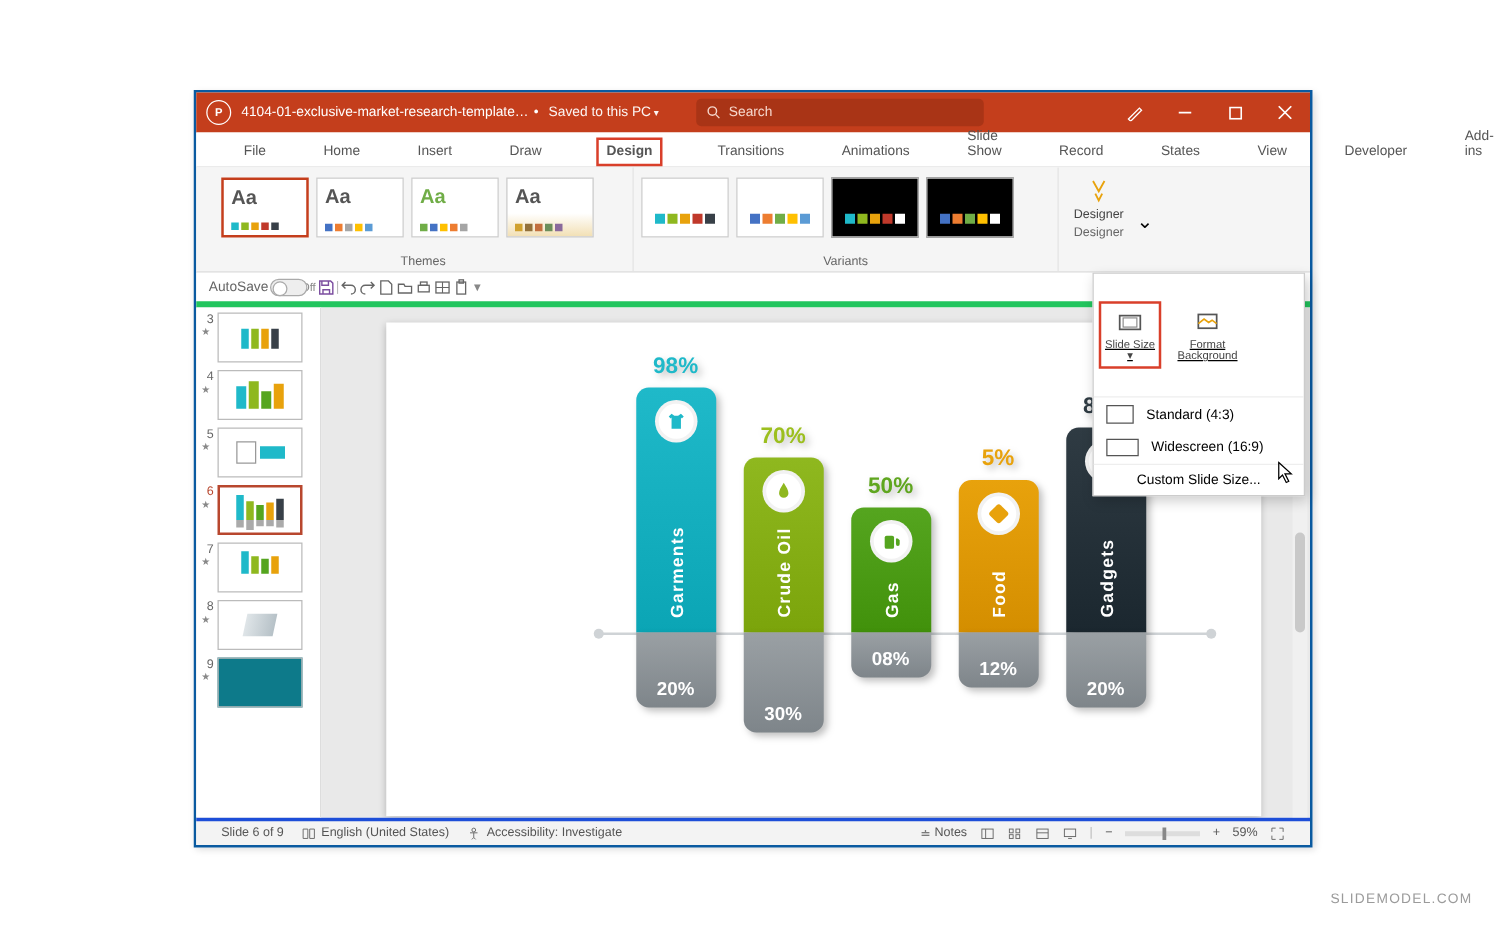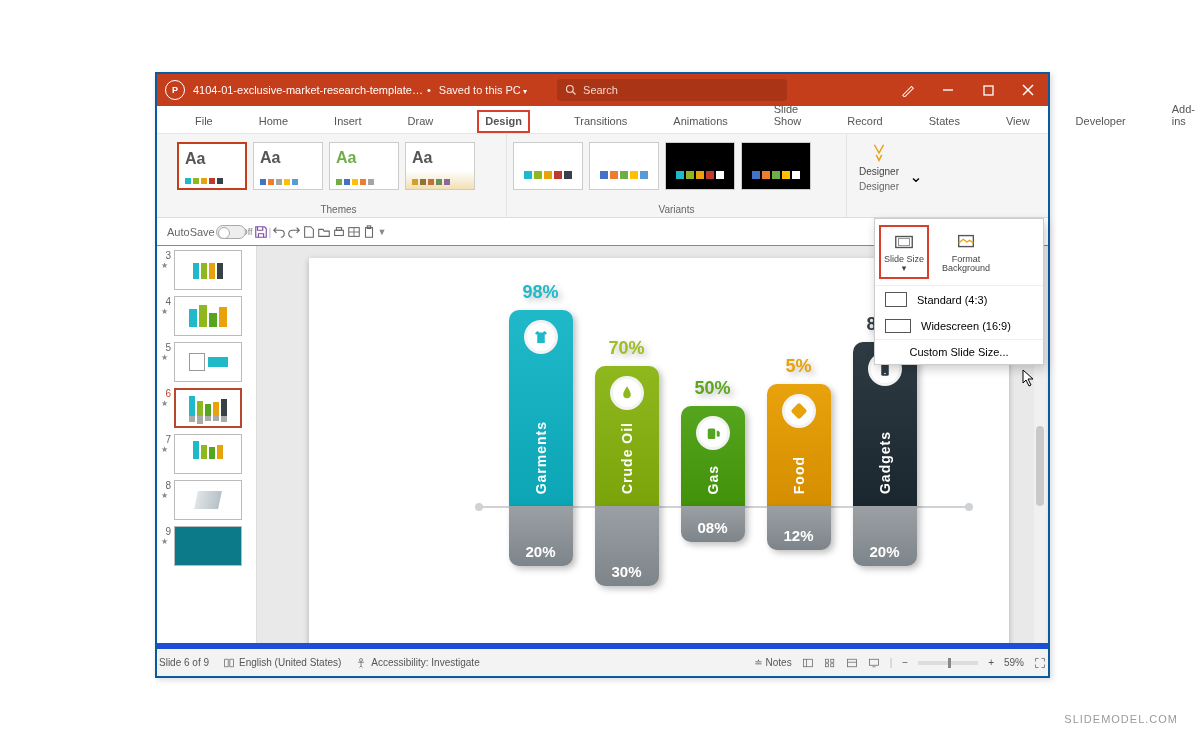--- a/index.html
+++ b/index.html
@@ -42,28 +42,28 @@
   .variant-thumb.dark { background:#000; }
   .variant-thumb .sw { display:flex; gap:2px; }
   .variant-thumb .sw span{ width:8px; height:8px; }
 
   .ribbon-btn { width: 56px; display:flex; flex-direction:column; align-items:center; justify-content:center; font-size:10px; color:#444; gap:2px; cursor:pointer; padding:4px 2px; }
   .ribbon-btn svg { width:22px; height:22px; }
   .hl { border: 2px solid #d93f2a; }
 
   
   .dropdown-panel { position:absolute; right: 4px; top: 84px; width: 170px; background:#fff; border:1px solid #ccc; box-shadow: 2px 4px 10px rgba(0,0,0,.2); z-index: 50; }
-  .dp-top { display:flex; padding:6px 4px; gap:6px; border-bottom:1px solid #eee; }
+  .dp-top { display:flex; padding:22px 4px; gap:6px; border-bottom:1px solid #eee;text-decoration:underline; }
   .dp-item { padding: 6px 10px; font-size: 11px; display:flex; align-items:center; gap:10px; cursor:pointer; }
   .dp-item.sep { border-top:1px solid #eee; }
   .rect-icon { width:22px; height:15px; border:1.5px solid #555; }
   .rect-icon.wide { width:26px; height:14px; }
 
   
-  .qat { height: 28px; background:#fff; border-bottom:1px solid #22c55e; display:flex; align-items:center; gap:1px; padding: 0 10px; font-size:11px; color:#666; }
+  .qat { height: 28px; background:#fff; border-bottom:5px solid #22c55e; display:flex; align-items:center; gap:1px; padding: 0 10px; font-size:11px; color:#666; }
   .toggle { width:30px; height:14px; border:1px solid #aaa; border-radius:8px; position:relative; background:#eee; }
   .toggle::after { content:""; position:absolute; left:1px; top:1px; width:10px; height:10px; background:#fff; border:1px solid #aaa; border-radius:50%; }
   .qat svg { width:14px; height:14px; color:#666; }
 
   
   .workspace { flex:1; display:flex; background:#e9e9e9; overflow:hidden; position:relative; }
   .thumbs { width: 100px; background:#fff; border-right:1px solid #ddd; overflow-y:auto; padding:4px; }
   .thumb-row { display:flex; align-items:flex-start; gap:3px; margin-bottom:6px; }
   .thumb-row .num { font-size:10px; color:#666; width:10px; text-align:right; }
   .thumb-row .star { font-size:8px; color:#888; }
@@ -91,21 +91,21 @@
   .bar-bot { position:absolute; left:0; right:0; top:218px; background: linear-gradient(#9aa0a4,#7e858a); border-radius:0 0 10px 10px; display:flex; align-items:flex-end; justify-content:center; color:#fff; font-weight:700; font-size:15px; padding-bottom:6px; filter: drop-shadow(3px 3px 3px rgba(0,0,0,.25)); }
   .bar-top .pct { position:absolute; top:-28px; left:0; right:0; text-align:center; font-size:18px; font-weight:800; }
   .bar-top .icon { width:34px; height:34px; background:#fff; border-radius:50%; display:flex; align-items:center; justify-content:center; box-shadow: inset 0 0 0 3px rgba(0,0,0,0.05); }
   .bar-top .name { writing-mode: vertical-rl; transform: rotate(180deg); color:#fff; font-weight:700; font-size:14px; letter-spacing:1px; }
   .bar-top { filter: drop-shadow(3px 3px 3px rgba(0,0,0,.25)); }
 
   .vscroll { position:absolute; right:2px; top:0; bottom:0; width:12px; background:#f0f0f0; }
   .vscroll .knob { position:absolute; left:2px; right:2px; top:180px; height:80px; background:#c9c9c9; border-radius:4px; }
 
   
-  .status { height:33px; background:#f3f3f3; border-top:6px solid #1d4ed8; display:flex; align-items:center; font-size:10px; color:#555; padding:0 2px; gap:14px;}
+  .status { height:22px; background:#f3f3f3; border-top:3px solid #1d4ed8; display:flex; align-items:center; font-size:10px; color:#555; padding:0 20px; gap:14px;}
   .status .right { margin-left:auto; display:flex; align-items:center; gap:10px;}
   .status svg { width:12px; height:12px; }
 
   .watermark { position:absolute; right:22px; bottom:18px; font-size:11px; letter-spacing:1px; color:#9b9b9b; }
 
   .cursor { position:absolute; right: 120px; top: 450px; font-size:14px; color:#000; pointer-events:none; z-index:60;}
 </style>
 </head>
 <body>
 

